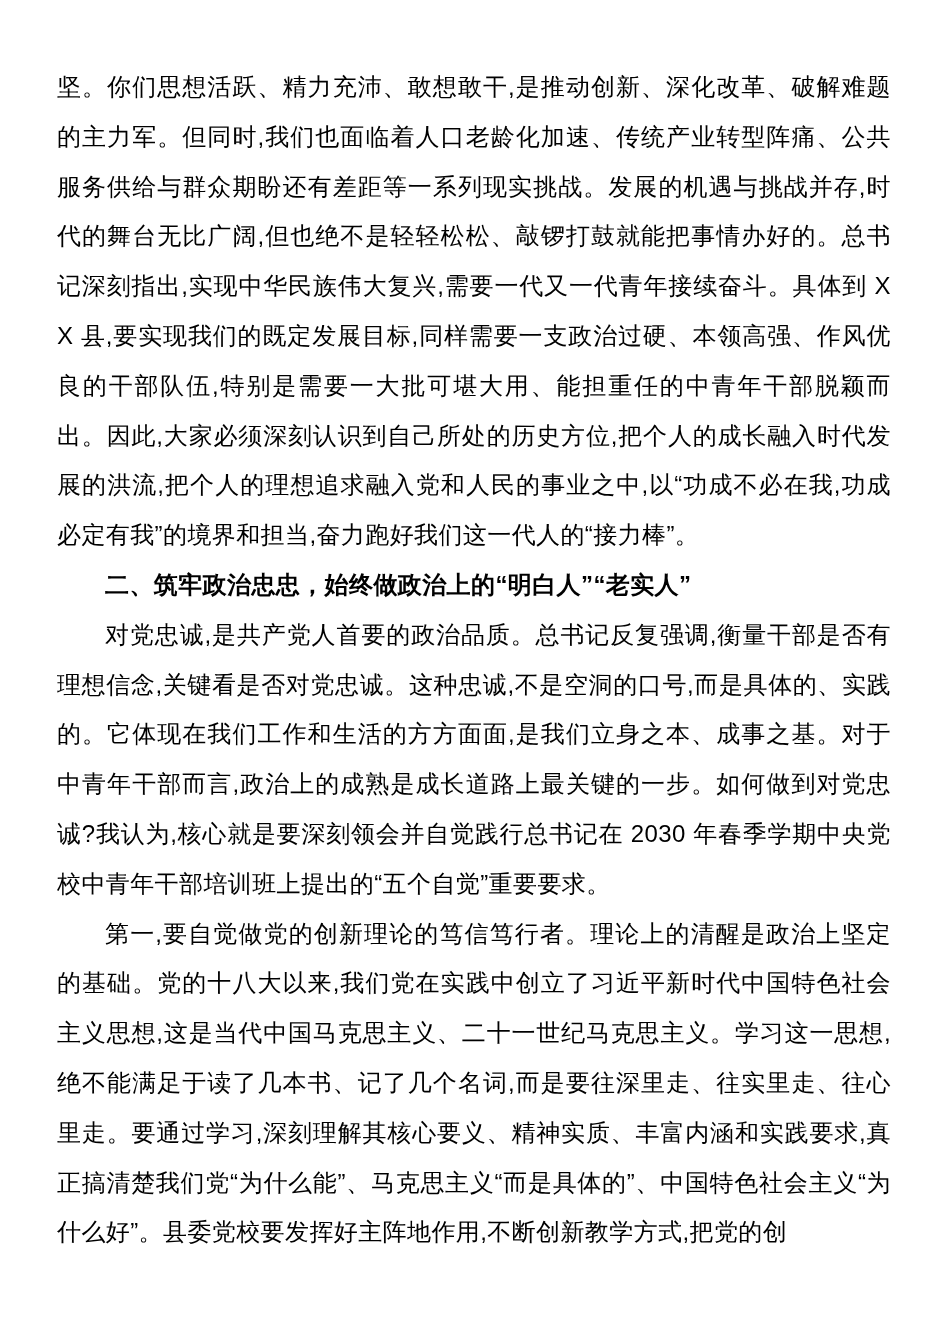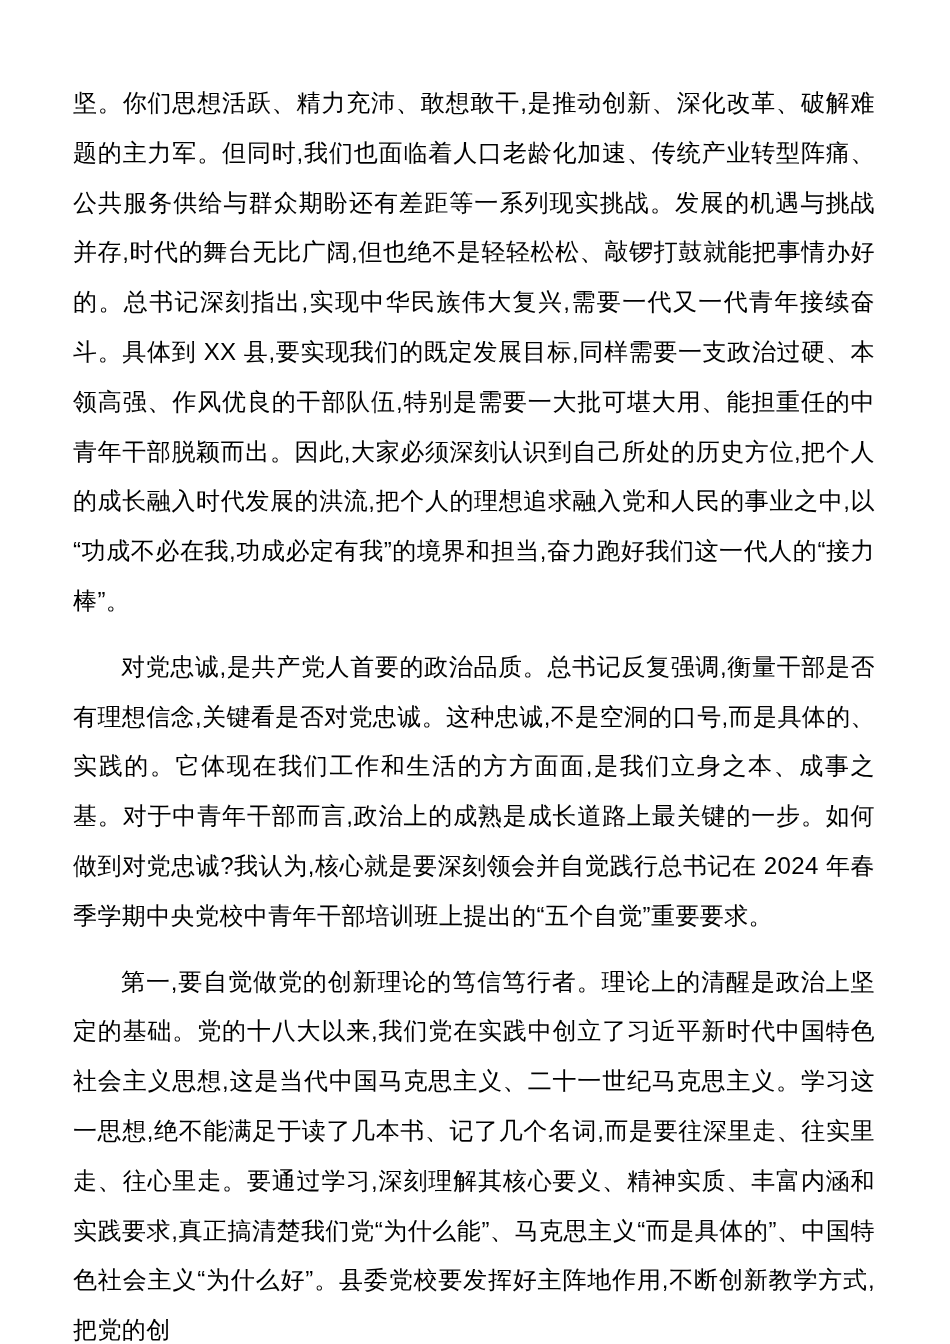--- a/index.html
+++ b/index.html
@@ -14,21 +14,21 @@
     font-family: "Liberation Sans", "DejaVu Sans", sans-serif;
   }
   .page {
     box-sizing: border-box;
     width: 950px;
     height: 1344px;
     padding: 62px 59px 0 57px;
     background: #ffffff;
   }
   .para {
-    margin: 16px;
+    margin: 0;
     padding: 0;
     color: #000000;
     font-size: 24px;
     line-height: 49.8px;
     letter-spacing: 0.4px;
     text-align: justify;
     text-justify: inter-character;
     word-break: break-all;
   }
   .indent {
@@ -36,15 +36,16 @@
   }
   .heading {
     font-weight: bold;
   }
 </style>
 </head>
 <body>
 
 <div class="page">
   <p class="para">坚。你们思想活跃、精力充沛、敢想敢干,是推动创新、深化改革、破解难题的主力军。但同时,我们也面临着人口老龄化加速、传统产业转型阵痛、公共服务供给与群众期盼还有差距等一系列现实挑战。发展的机遇与挑战并存,时代的舞台无比广阔,但也绝不是轻轻松松、敲锣打鼓就能把事情办好的。总书记深刻指出,实现中华民族伟大复兴,需要一代又一代青年接续奋斗。具体到 XX 县,要实现我们的既定发展目标,同样需要一支政治过硬、本领高强、作风优良的干部队伍,特别是需要一大批可堪大用、能担重任的中青年干部脱颖而出。因此,大家必须深刻认识到自己所处的历史方位,把个人的成长融入时代发展的洪流,把个人的理想追求融入党和人民的事业之中,以“功成不必在我,功成必定有我”的境界和担当,奋力跑好我们这一代人的“接力棒”。</p>
-  <p class="para indent">对党忠诚,是共产党人首要的政治品质。总书记反复强调,衡量干部是否有理想信念,关键看是否对党忠诚。这种忠诚,不是空洞的口号,而是具体的、实践的。它体现在我们工作和生活的方方面面,是我们立身之本、成事之基。对于中青年干部而言,政治上的成熟是成长道路上最关键的一步。如何做到对党忠诚?我认为,核心就是要深刻领会并自觉践行总书记在 2024 年春季学期中央党校中青年干部培训班上提出的“五个自觉”重要要求。</p>
+  <p class="para indent heading">二、筑牢政治忠忠，始终做政治上的“明白人”“老实人”</p>
+  <p class="para indent">对党忠诚,是共产党人首要的政治品质。总书记反复强调,衡量干部是否有理想信念,关键看是否对党忠诚。这种忠诚,不是空洞的口号,而是具体的、实践的。它体现在我们工作和生活的方方面面,是我们立身之本、成事之基。对于中青年干部而言,政治上的成熟是成长道路上最关键的一步。如何做到对党忠诚?我认为,核心就是要深刻领会并自觉践行总书记在 2030 年春季学期中央党校中青年干部培训班上提出的“五个自觉”重要要求。</p>
   <p class="para indent">第一,要自觉做党的创新理论的笃信笃行者。理论上的清醒是政治上坚定的基础。党的十八大以来,我们党在实践中创立了习近平新时代中国特色社会主义思想,这是当代中国马克思主义、二十一世纪马克思主义。学习这一思想,绝不能满足于读了几本书、记了几个名词,而是要往深里走、往实里走、往心里走。要通过学习,深刻理解其核心要义、精神实质、丰富内涵和实践要求,真正搞清楚我们党“为什么能”、马克思主义“而是具体的”、中国特色社会主义“为什么好”。县委党校要发挥好主阵地作用,不断创新教学方式,把党的创</p>
 </div>
 
 </body></html>

